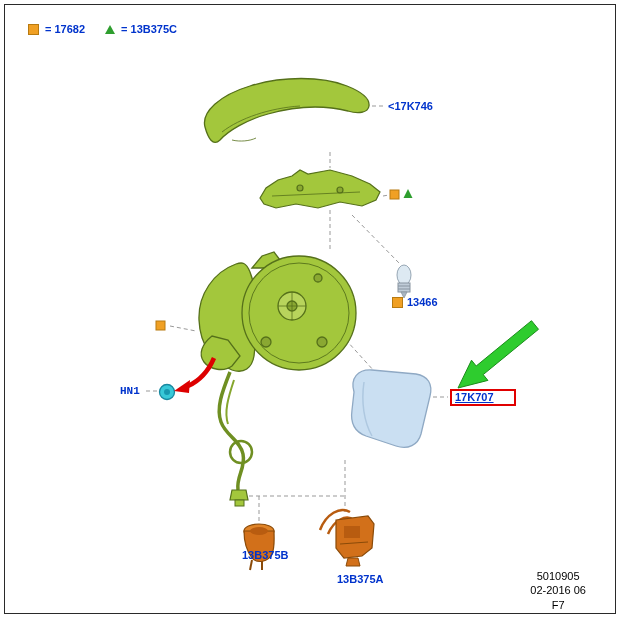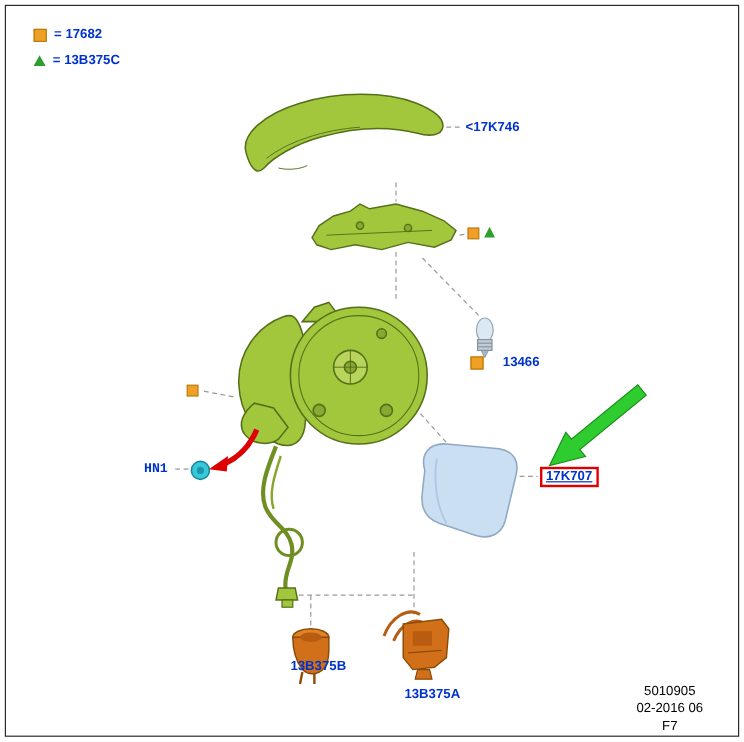--- a/index.html
+++ b/index.html
@@ -10,28 +10,28 @@
   }
   .page-frame {
     position:absolute; inset:4px; border:1px solid #2a2a2a; pointer-events:none;
   }
   svg.art { position:absolute; left:0; top:0; }
 
   .label {
     position:absolute; color:#0033cc; font-size:11px; font-weight:bold;
     white-space:nowrap; cursor:pointer;
   }
-  .legend { position:absolute; left:28px; top:23px; display:flex; flex-direction:column; gap:9px;justify-content:space-between; }
+  .legend { position:absolute; left:28px; top:23px; display:flex; flex-direction:row; gap:20px;justify-content:space-between; }
   .legend-item { display:flex; align-items:center; gap:6px; color:#0033cc; font-size:11px; font-weight:bold; cursor:pointer; }
   .sq { width:9px; height:9px; background:#f0a024; border:1px solid #b87a10; display:inline-block; flex:none; }
   .tri { width:0; height:0; border-left:5px solid transparent; border-right:5px solid transparent;
          border-bottom:9px solid #2e9e2e; display:inline-block; flex:none; }
-  .with-marker { display:flex; align-items:center; gap:16px; }
+  .with-marker { display:flex; align-items:center; gap:4px; }
   .boxed {
-    border:2px solid #e00000; padding:0 3px 1px 3px; text-decoration:underline;
+    border:2px solid #e00000; padding:0 20px 1px 3px; text-decoration:underline;
   }
   .footer {
     position:absolute; right:34px; bottom:6px; text-align:center;
     font-size:11px; color:#000; line-height:1.3;
   }
 </style>
 </head>
 <body>
 
 <div class="page-frame"></div>

